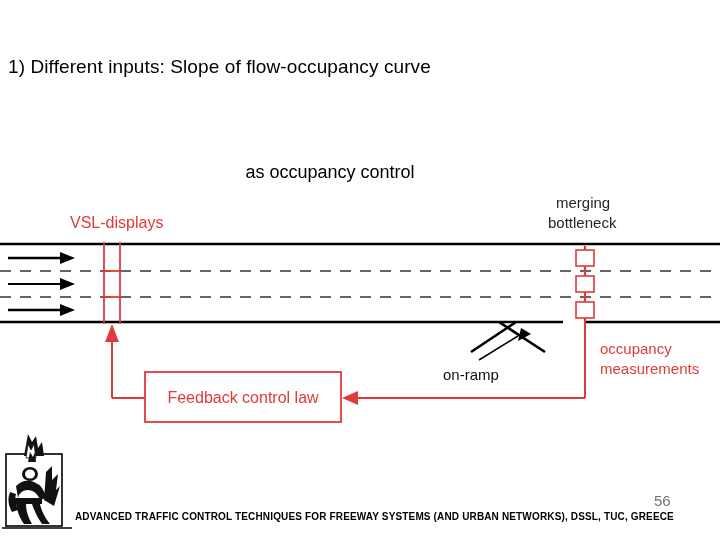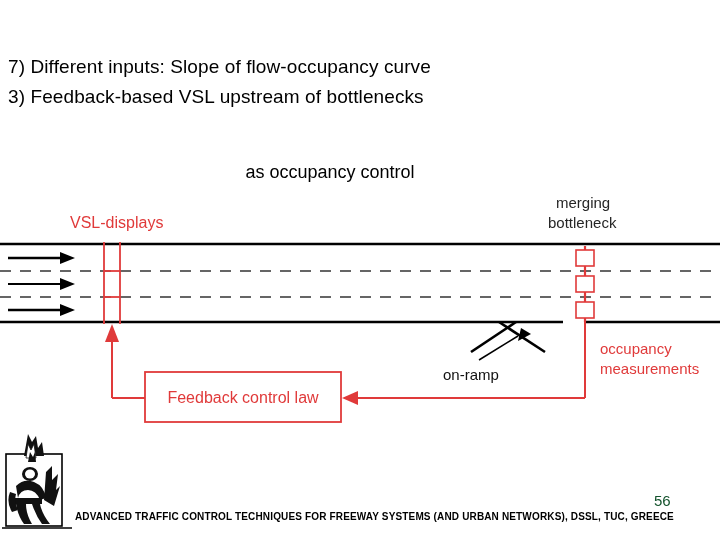--- a/index.html
+++ b/index.html
@@ -60,37 +60,36 @@
     color: #000;
     white-space: nowrap;
     font-family: "Liberation Sans", sans-serif;
     font-weight: bold;
   }
   .page-number {
     position: absolute;
     left: 654px;
     top: 492px;
     font-size: 15px;
-    color: #14532d;
+    color: #737373;
   }
   .logo {
     position: absolute;
     left: 2px;
     top: 432px;
     width: 76px;
     height: 100px;
   }
   .logo svg { display: block; }
 </style>
 </head>
 <body>
 
 <div class="bullets">
-  <div class="bullet-line">7) Different inputs: Slope of flow-occupancy curve</div>
-  <div class="bullet-line">3) Feedback-based VSL upstream of bottlenecks</div>
+  <div class="bullet-line">1) Different inputs: Slope of flow-occupancy curve</div>
 </div>
 
 <div class="subtitle">as occupancy control</div>
 
 <div class="diagram">
 <svg width="720" height="240" viewBox="0 0 720 240" xmlns="http://www.w3.org/2000/svg">
 
   <line x1="0" y1="54" x2="720" y2="54" stroke="#000000" stroke-width="2.4"></line>
   <line x1="0" y1="132" x2="563" y2="132" stroke="#000000" stroke-width="2.4"></line>
   <line x1="585" y1="132" x2="720" y2="132" stroke="#000000" stroke-width="2.4"></line>

